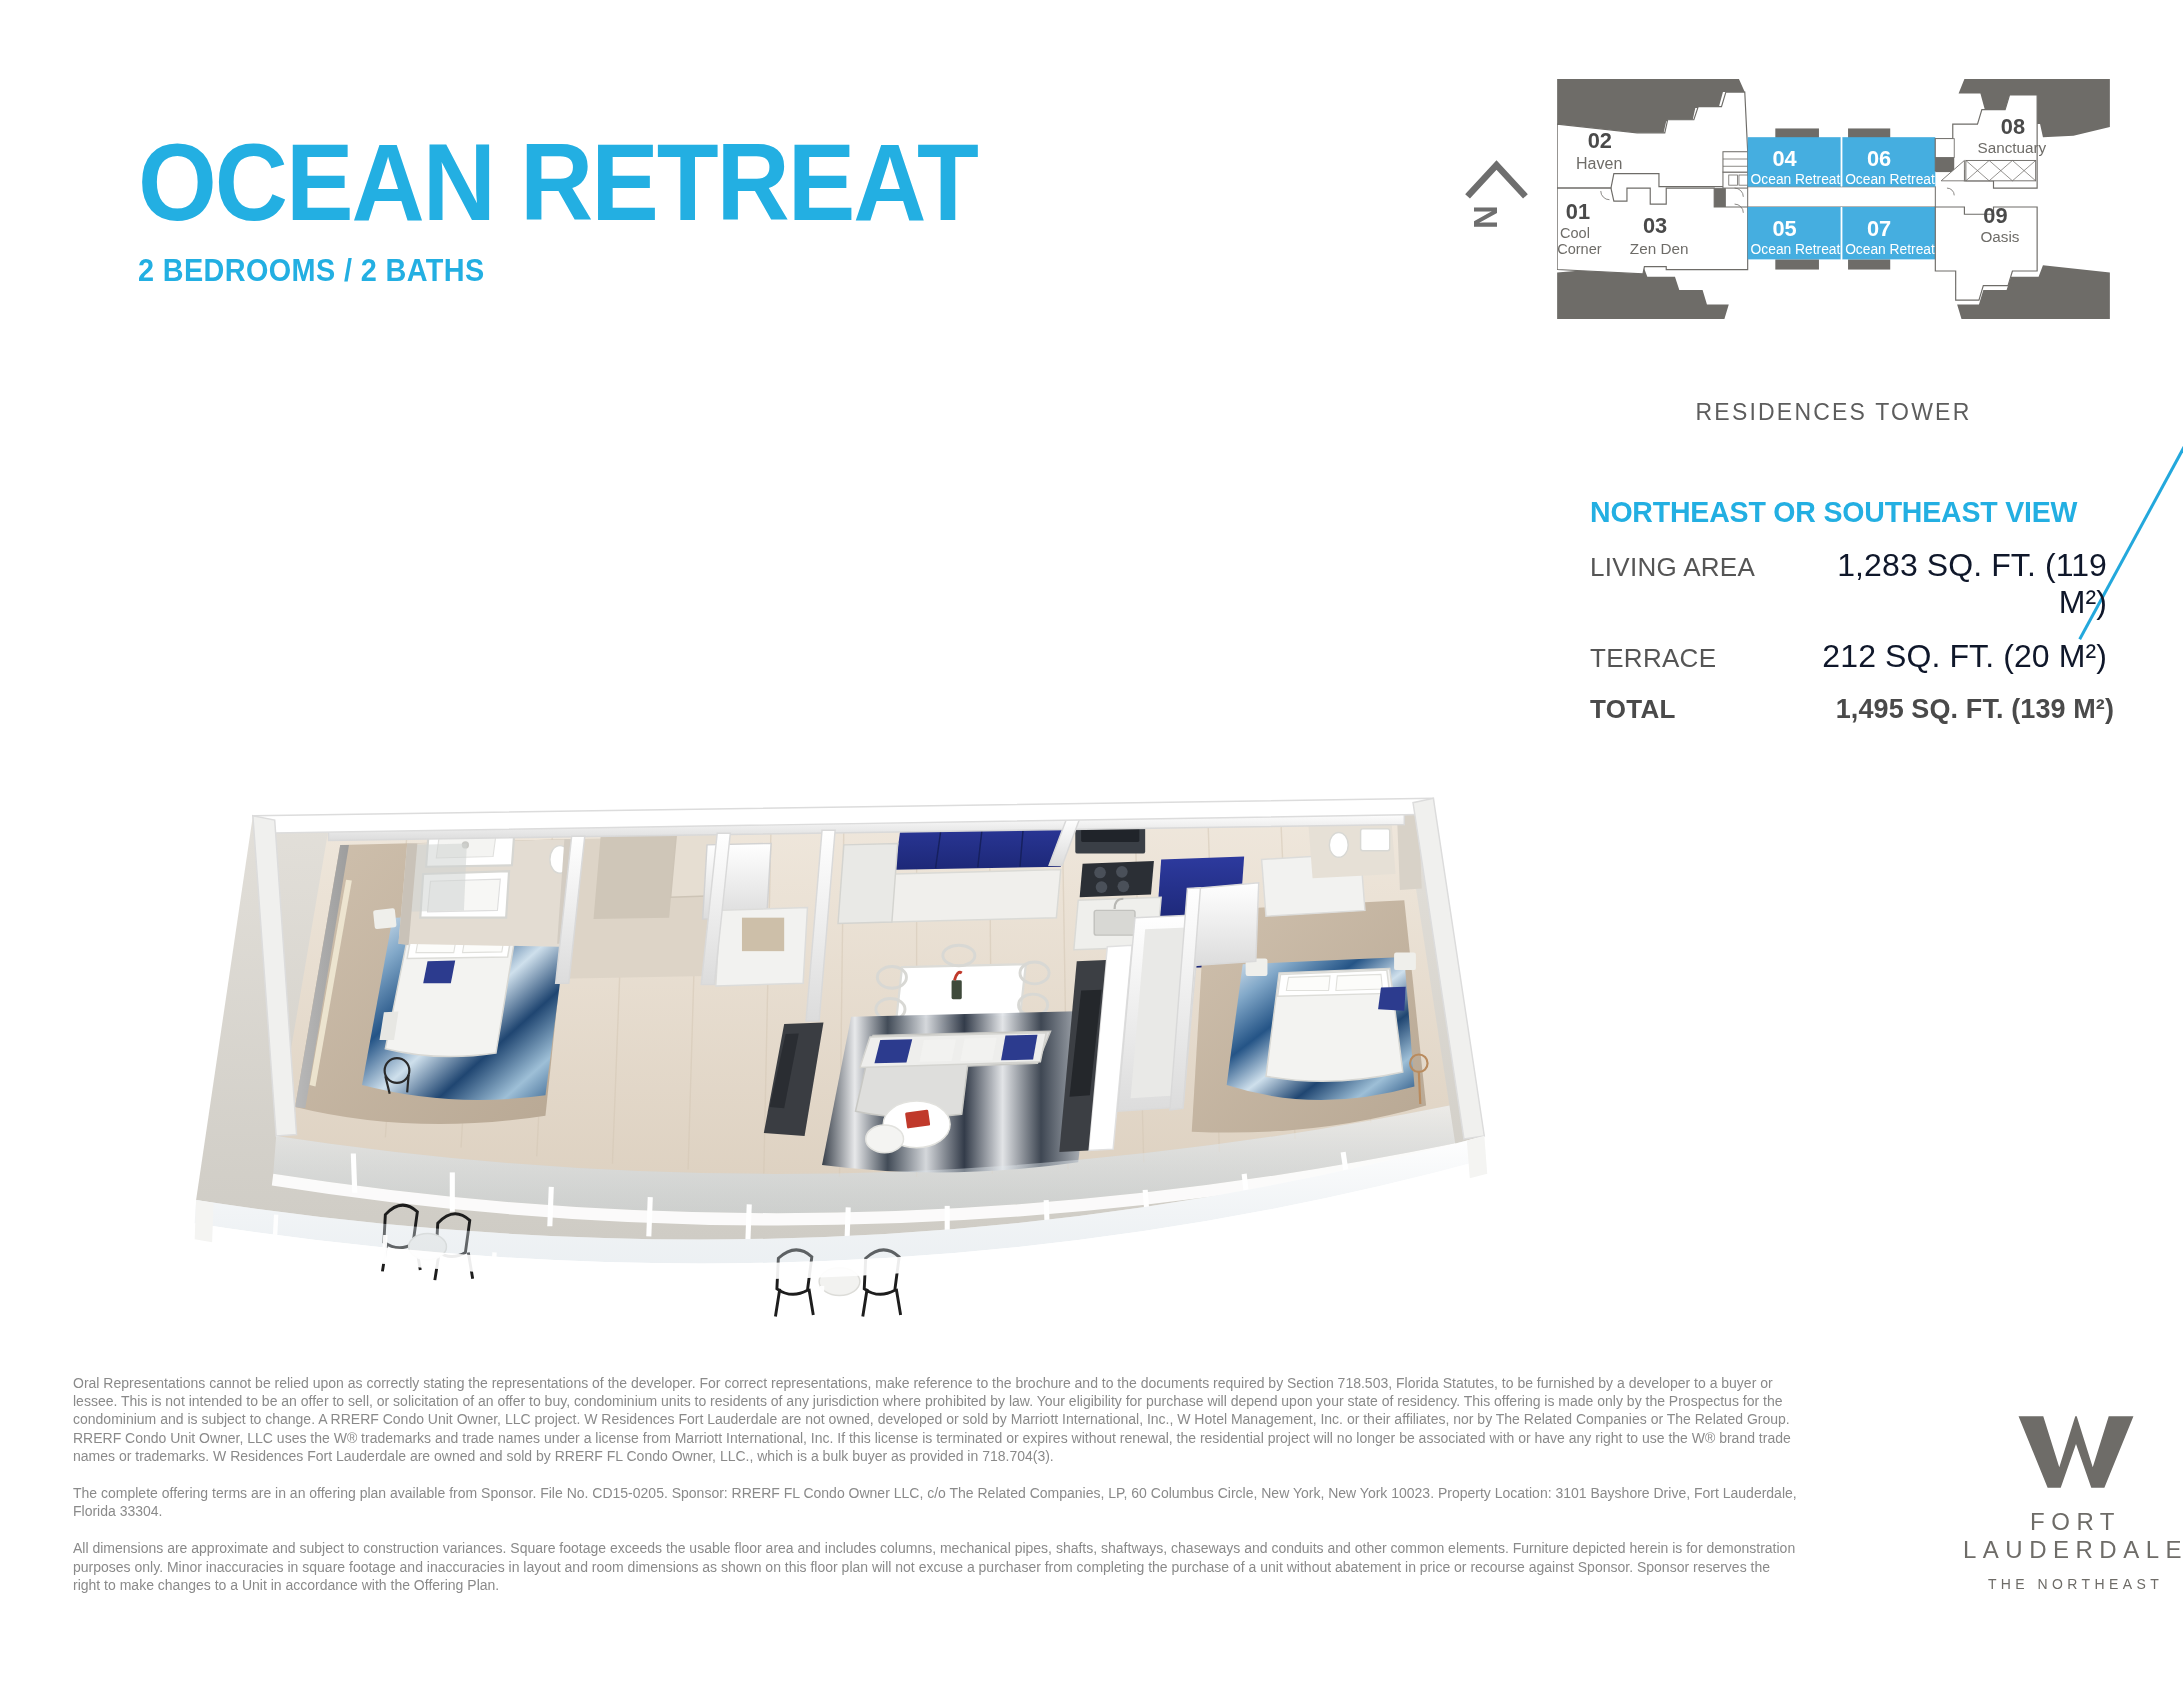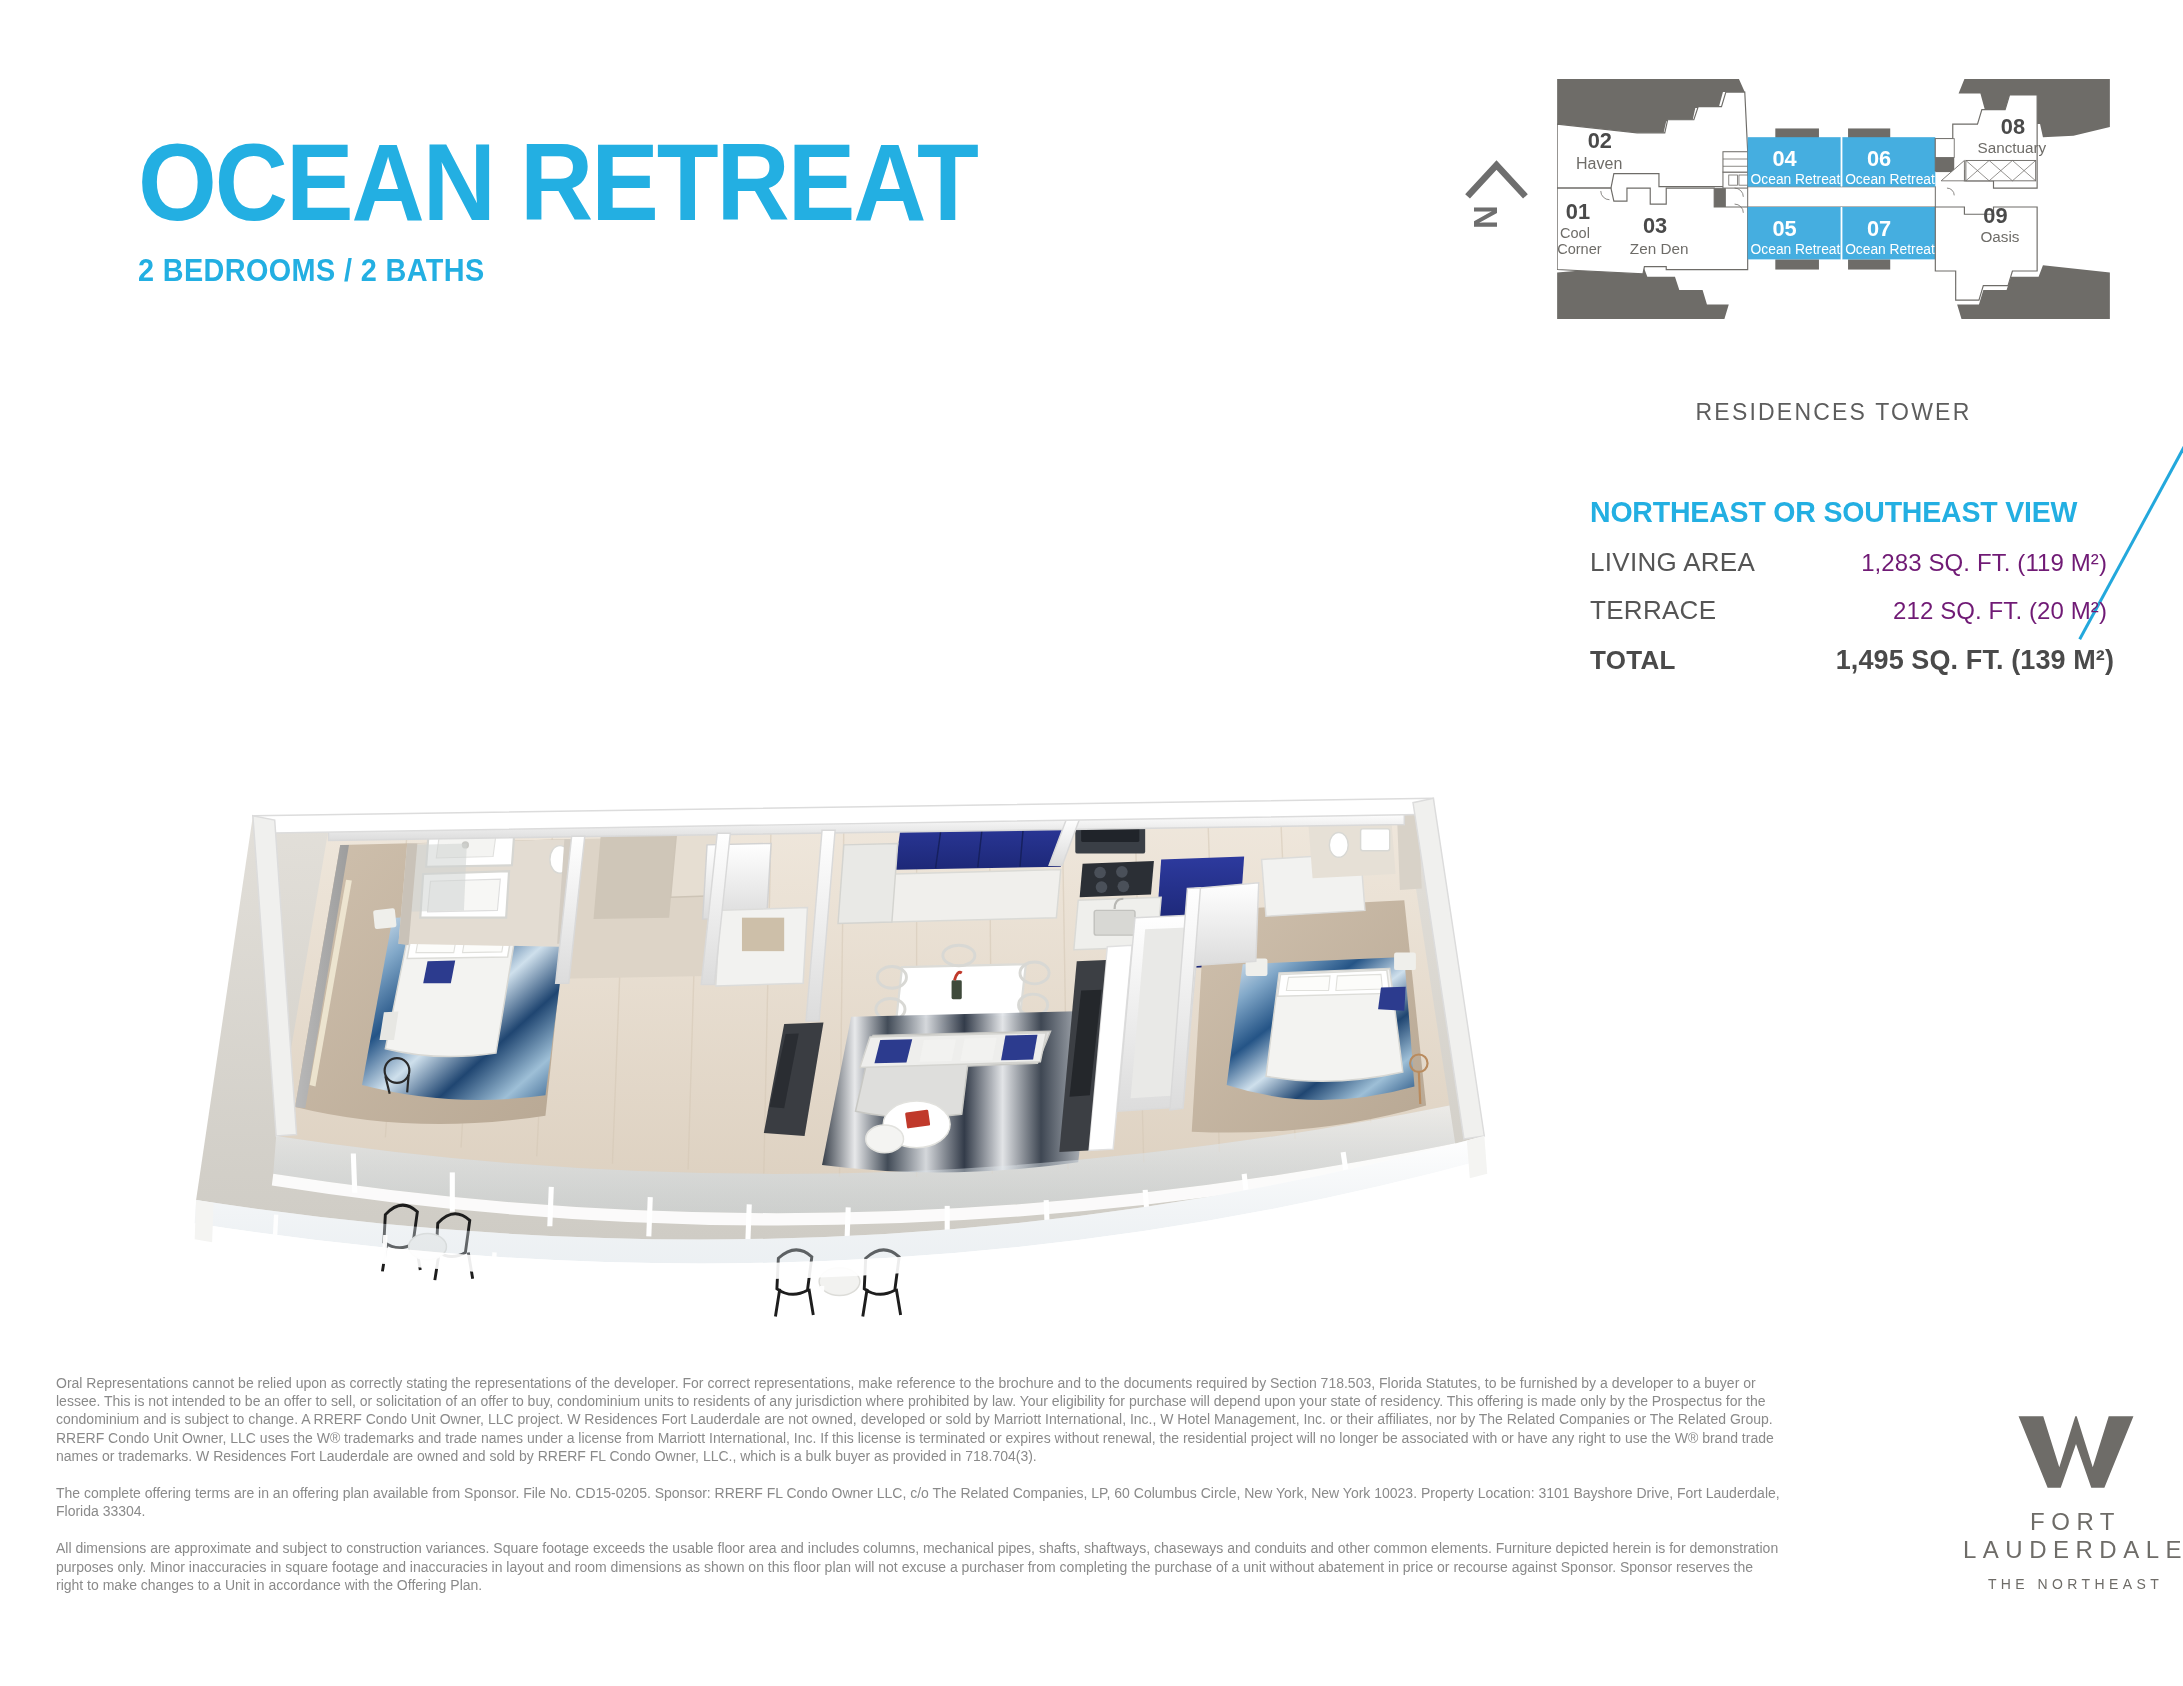--- a/index.html
+++ b/index.html
@@ -41,31 +41,31 @@
   }
 
   
   #specs { position:absolute; left:1590px; top:495px; width:524px; }
   #specs-heading {
     font-weight:bold; font-size:30px; color:#23AFE2; letter-spacing:-0.2px;
     transform:scaleX(0.95); transform-origin:left center; white-space:nowrap;
   }
   .spec-row { display:flex; align-items:baseline; margin-top:17.5px; }
   .spec-label { width:226px; font-size:26px; color:#555; letter-spacing:0.3px; }
-  .spec-value { font-size:24px; color:#701a75; letter-spacing:0.1px; text-align:right; width:291px; }
+  .spec-value { font-size:32px; color:#0f172a; letter-spacing:0.1px; text-align:right; width:291px; }
   .spec-row.total { margin-top:19px;gap:8px; }
   .spec-row.total .spec-label { font-weight:bold; color:#4A4A4A; }
   .spec-row.total .spec-value { font-weight:bold; color:#4A4A4A; font-size:27px; }
 
   
   #render { position:absolute; left:167px; top:408px; width:1361px; height:932px; }
   #render svg { width:100%; height:100%; display:block; }
 
   
-  #legal { position:absolute; left:56px; top:1374px; width:1725px; }
+  #legal { position:absolute; left:73px; top:1374px; width:1725px; }
   #legal p { color:#8A8A8A; font-size:14px; line-height:1.30; margin-bottom:19px; }
   #legal p:last-child { margin-bottom:0; }
 
   
   #wlogo { position:absolute; left:1919px; top:1412px; width:313px; text-align:center; }
   #wlogo svg { display:block; margin:0 auto; }
   #wlogo .w-city { margin-top:16px; font-size:24px; letter-spacing:6.5px; color:#6E6C68; }
   #wlogo .w-sub { margin-top:11.6px; font-size:14px; letter-spacing:4.4px; color:#6E6C68; }
 </style>
 </head>

